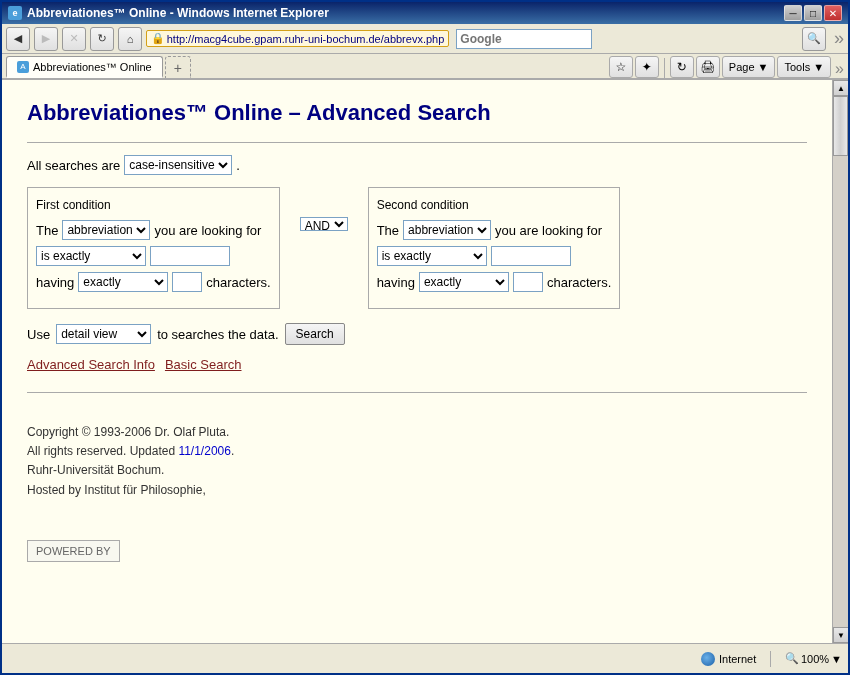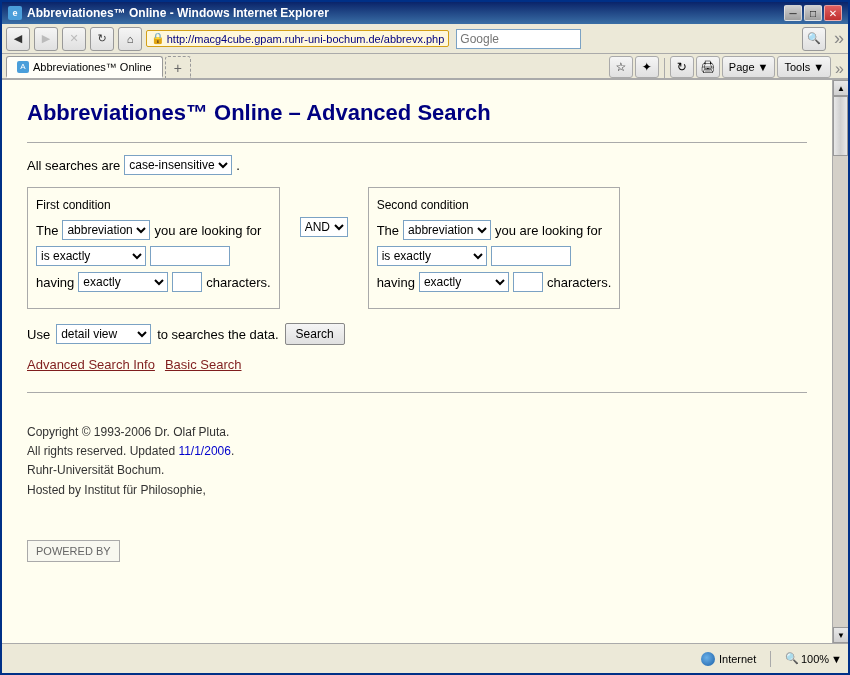--- a/index.html
+++ b/index.html
@@ -476,21 +476,21 @@
     <div class="nav-btn">◀</div>
     <div class="nav-btn" style="color:#bbb;">▶</div>
     <div class="nav-btn" style="color:#bbb;">✕</div>
     <div class="nav-btn">↻</div>
     <div class="nav-btn">⌂</div>
     <div class="address-bar">
       <div class="address-icon">
         <span style="color:#d4a017;">🔒</span>
         <span style="color:#000080; font-size:11px;">http://macg4cube.gpam.ruhr-uni-bochum.de/abbrevx.php</span>
       </div>
-      <input type="text" class="search-box" style="width: 125px; margin-left: 4px;" placeholder="Google">
+      <input type="text" class="search-box" style="width: 136px; margin-left: 4px; font-weight: bold;" placeholder="Google">
     </div>
     <div class="nav-btn">🔍</div>
     <div style="font-size:18px; color:#888; margin-left:4px; cursor:pointer;">»</div>
   </div>
 
   <div class="tabs-bar">
     <div class="tab active">
       <div class="tab-icon">A</div>
       <span>Abbreviationes™ Online</span>
     </div>
@@ -554,21 +554,21 @@
               <option>exactly</option>
               <option>at most</option>
               <option>at least</option>
             </select>
             <input type="text" style="width: 30px;" value="">
             <span>characters.</span>
           </div>
         </div>
 
         <div class="connector-box">
-          <select style="height:20px;">
+          <select style="height:14px;">
             <option>AND</option>
             <option>OR</option>
           </select>
         </div>
 
         <div class="condition-box">
           <div class="condition-title">Second condition</div>
           <div class="condition-row">
             <span>The</span>
             <select>

